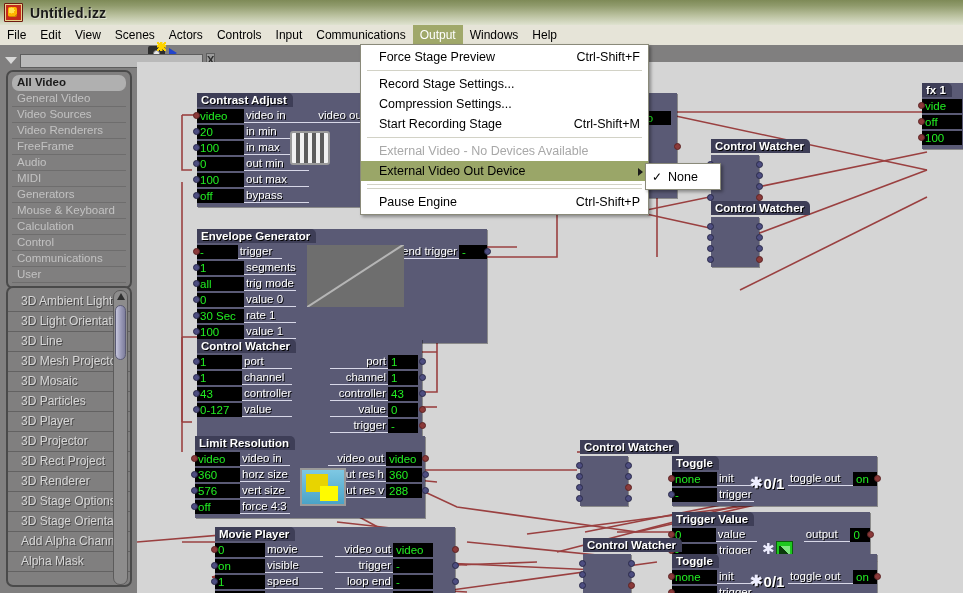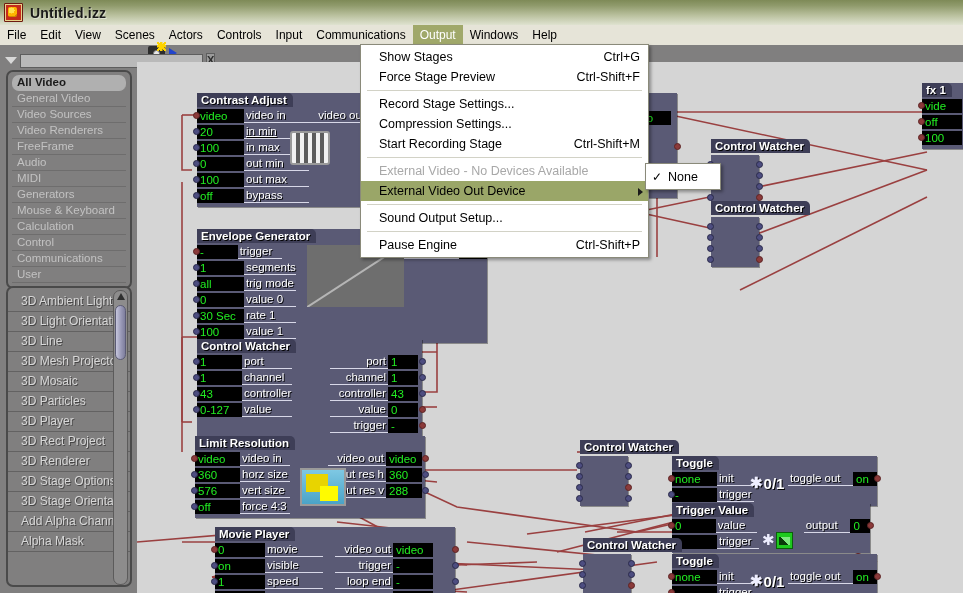--- a/index.html
+++ b/index.html
@@ -277,20 +277,21 @@
     </div>
 
     <div class="actorbox">
       <div class="actitem">3D Ambient Light</div>
       <div class="actitem">3D Light Orientatio</div>
       <div class="actitem">3D Line</div>
       <div class="actitem">3D Mesh Projector</div>
       <div class="actitem">3D Mosaic</div>
       <div class="actitem">3D Particles</div>
       <div class="actitem">3D Player</div>
+      <div class="actitem">3D Projector</div>
       <div class="actitem">3D Rect Project</div>
       <div class="actitem">3D Renderer</div>
       <div class="actitem">3D Stage Options</div>
       <div class="actitem">3D Stage Orientat</div>
       <div class="actitem">Add Alpha Channe</div>
       <div class="actitem">Alpha Mask</div>
 
       <div class="vscroll">
         <div class="uparrow"></div>
         <div class="thumb"></div>
@@ -352,21 +353,21 @@
       <div class="hdr">Contrast Adjust</div>
       <div class="rows" style="position:relative;">
         <div class="ic-contrast" style="position:absolute;left:93px;top:24px;"></div>
         <div class="row">
           <span class="val" style="width:47px;">video</span>
           <span class="lbl" style="width:65px;">video in</span>
           <span class="lbl r" style="width:58px;">video out</span>
         </div>
         <div class="row">
           <span class="val" style="width:47px;">20</span>
-          <span class="lbl" style="width:65px;text-decoration:underline;">in min</span>
+          <span class="lbl" style="width:65px;">in min</span>
         </div>
         <div class="row">
           <span class="val" style="width:47px;">100</span>
           <span class="lbl" style="width:65px;">in max</span>
         </div>
         <div class="row">
           <span class="val" style="width:47px;">0</span>
           <span class="lbl" style="width:65px;">out min</span>
         </div>
         <div class="row">
@@ -626,21 +627,21 @@
         <div class="row">
           <span class="val" style="width:45px;">-</span>
           <span class="lbl" style="width:37px;">trigger</span>
         </div>
       </div>
       <span class="port conn" style="left:-4px;top:19px;"></span>
       <span class="port" style="left:-4px;top:35px;"></span>
       <span class="port conn" style="right:-4px;top:19px;"></span>
     </div>
 
-    <div class="node" style="left:535px;top:441px;width:198px;">
+    <div class="node" style="left:535px;top:450px;width:198px;">
       <div class="hdr">Trigger Value</div>
       <div class="rows" style="position:relative;">
         <div class="ic-triggerv" style="position:absolute;left:90px;top:14px;">
           <span class="snow">✱</span>
           <span class="greenchip"></span>
         </div>
         <div class="row">
           <span class="val" style="width:45px;">0</span>
           <span class="lbl" style="width:42px;">value</span>
           <span class="lbl" style="width:48px;margin-left:47px;">output</span>
@@ -689,24 +690,20 @@
       </div>
       <span class="port conn" style="left:-4px;top:19px;"></span>
       <span class="port conn" style="left:-4px;top:35px;"></span>
       <span class="port conn" style="right:-4px;top:19px;"></span>
     </div>
 
   </div>
 
   <div class="menu" style="left:360px;top:44px;width:287px;">
     <div class="item">
-      <span>Show Stages</span>
-      <span class="sc">Ctrl+G</span>
-    </div>
-    <div class="item">
       <span>Force Stage Preview</span>
       <span class="sc">Ctrl-Shift+F</span>
     </div>
     <div class="sep"></div>
     <div class="item">
       <span>Record Stage Settings...</span>
     </div>
     <div class="item">
       <span>Compression Settings...</span>
     </div>
@@ -716,23 +713,20 @@
     </div>
     <div class="sep"></div>
     <div class="item dis">
       <span>External Video - No Devices Available</span>
     </div>
     <div class="item hl">
       <span>External Video Out Device</span>
       <span class="arrow"></span>
     </div>
     <div class="sep"></div>
-    <div class="item">
-      <span>Sound Output Setup...</span>
-    </div>
     <div class="sep"></div>
     <div class="item">
       <span>Pause Engine</span>
       <span class="sc">Ctrl-Shift+P</span>
     </div>
   </div>
 
   <div class="submenu" style="left:645px;top:163px;">
     <div class="item">
       <span class="check">✓</span>

